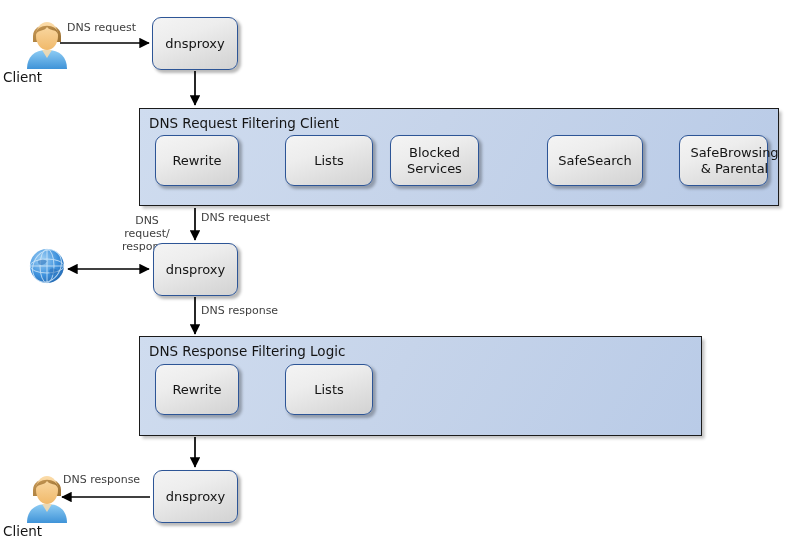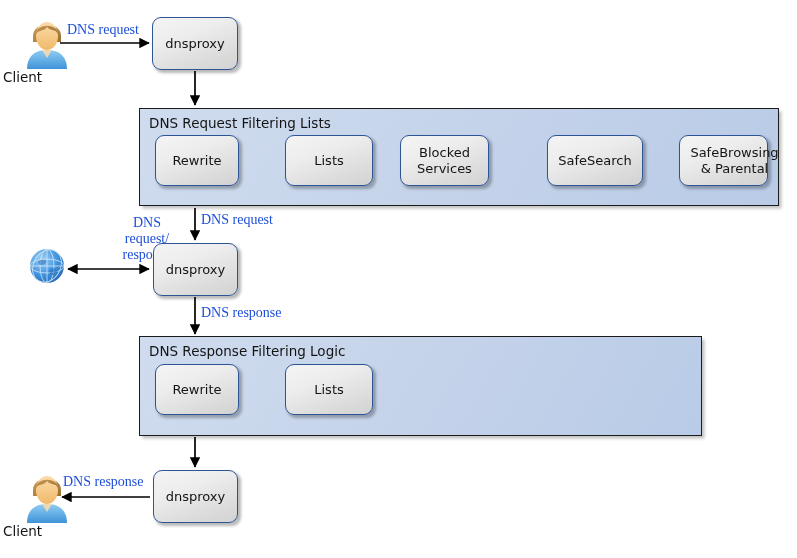--- a/index.html
+++ b/index.html
@@ -60,25 +60,24 @@
     color: #141414;
     text-align: left;
     line-height: 1.15;
     white-space: pre-line;
   }
   .actor-icon { position: absolute; }
 
   
   .edge-label {
     position: absolute;
-    font-size: 14px;
-    color: #1d4ed8;
+    font-size: 11px;
+    color: #404040;
     line-height: 1.16;
     white-space: pre-line;
-    font-family: Liberation Serif, serif;
   }
   .edge-label.center { text-align: center; }
 
   svg.edges {
     position: absolute;
     left: 0; top: 0;
     width: 797px;
     height: 558px;
     overflow: visible;
     pointer-events: none;
@@ -147,30 +146,30 @@
   </div>
   <div class="actor-label" style="left:3px; top:70px; width:88px;">Client</div>
 
   <div class="edge-label" style="left:67px; top:22px;">DNS request</div>
 
   <div class="node" style="left:152px; top:17px; width:86px; height:53px;">
     <span>dnsproxy</span>
   </div>
 
   <div class="group" style="left:139px; top:108px; width:640px; height:98px;">
-    <div class="group-title">DNS Request Filtering Lists</div>
+    <div class="group-title">DNS Request Filtering Client</div>
   </div>
 
   <div class="node" style="left:155px; top:135px; width:84px; height:51px;">
     <span>Rewrite</span>
   </div>
   <div class="node" style="left:285px; top:135px; width:88px; height:51px;">
     <span>Lists</span>
   </div>
-  <div class="node" style="left:400px; top:135px; width:89px; height:51px;align-items:center;">
+  <div class="node" style="left:390px; top:135px; width:89px; height:51px;align-items:center;">
     <span style="white-space:pre-line;">Blocked
 Services</span>
   </div>
   <div class="node" style="left:547px; top:135px; width:96px; height:51px;">
     <span>SafeSearch</span>
   </div>
   <div class="node" style="left:679px; top:135px; width:89px; height:51px;padding-left:22px;">
     <span style="white-space:pre-line;">SafeBrowsing
 &amp; Parental</span>
   </div>

